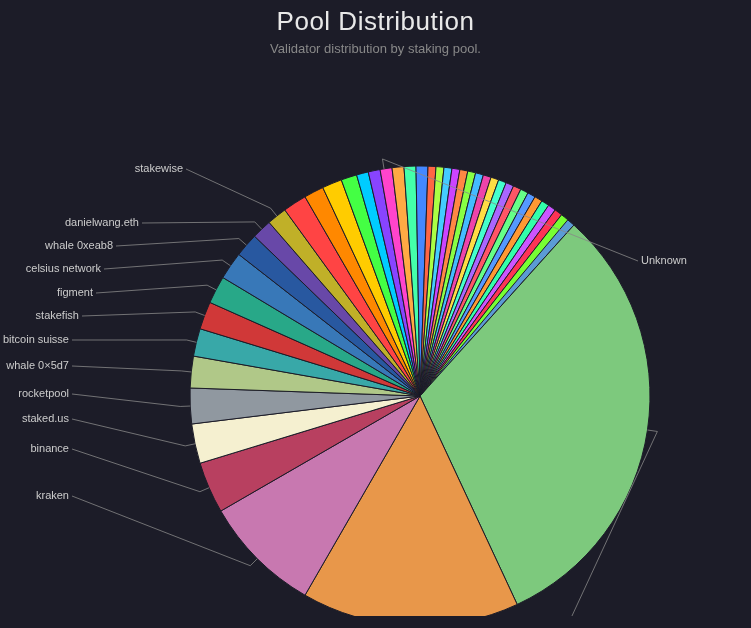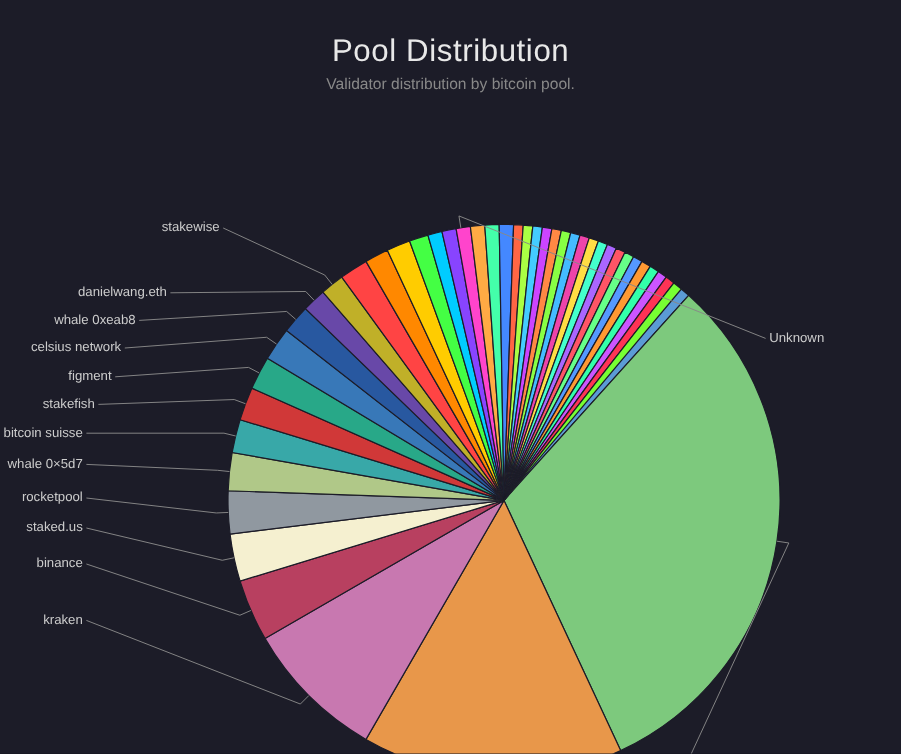--- a/index.html
+++ b/index.html
@@ -14,21 +14,21 @@
       position: relative;
     }
     .page {
       width: 751px;
       height: 628px;
       background: #1c1c28;
       position: relative;
     }
     .title-area {
       text-align: center;
-      padding-top: 27px;
+      padding-top: 6px;
     }
     .main-title {
       font-size: 26px;
       font-weight: 400;
       color: #e8e8e8;
       letter-spacing: 0.5px;
     }
     .subtitle {
       font-size: 13px;
       color: #888;
@@ -45,21 +45,21 @@
       top: 0;
       left: 0;
     }
   </style>
 </head>
 <body>
 
 <div class="page">
   <div class="title-area">
     <div class="main-title">Pool Distribution</div>
-    <div class="subtitle">Validator distribution by bitcoin pool.</div>
+    <div class="subtitle">Validator distribution by staking pool.</div>
   </div>
 
   <div class="chart-container">
     <svg class="pie-chart" width="751" height="560">
       <defs>
         <filter id="shadow">
           <feDropShadow dx="0" dy="0" stdDeviation="8" flood-color="rgba(0,0,0,0.5)"></feDropShadow>
         </filter>
       </defs>
 

